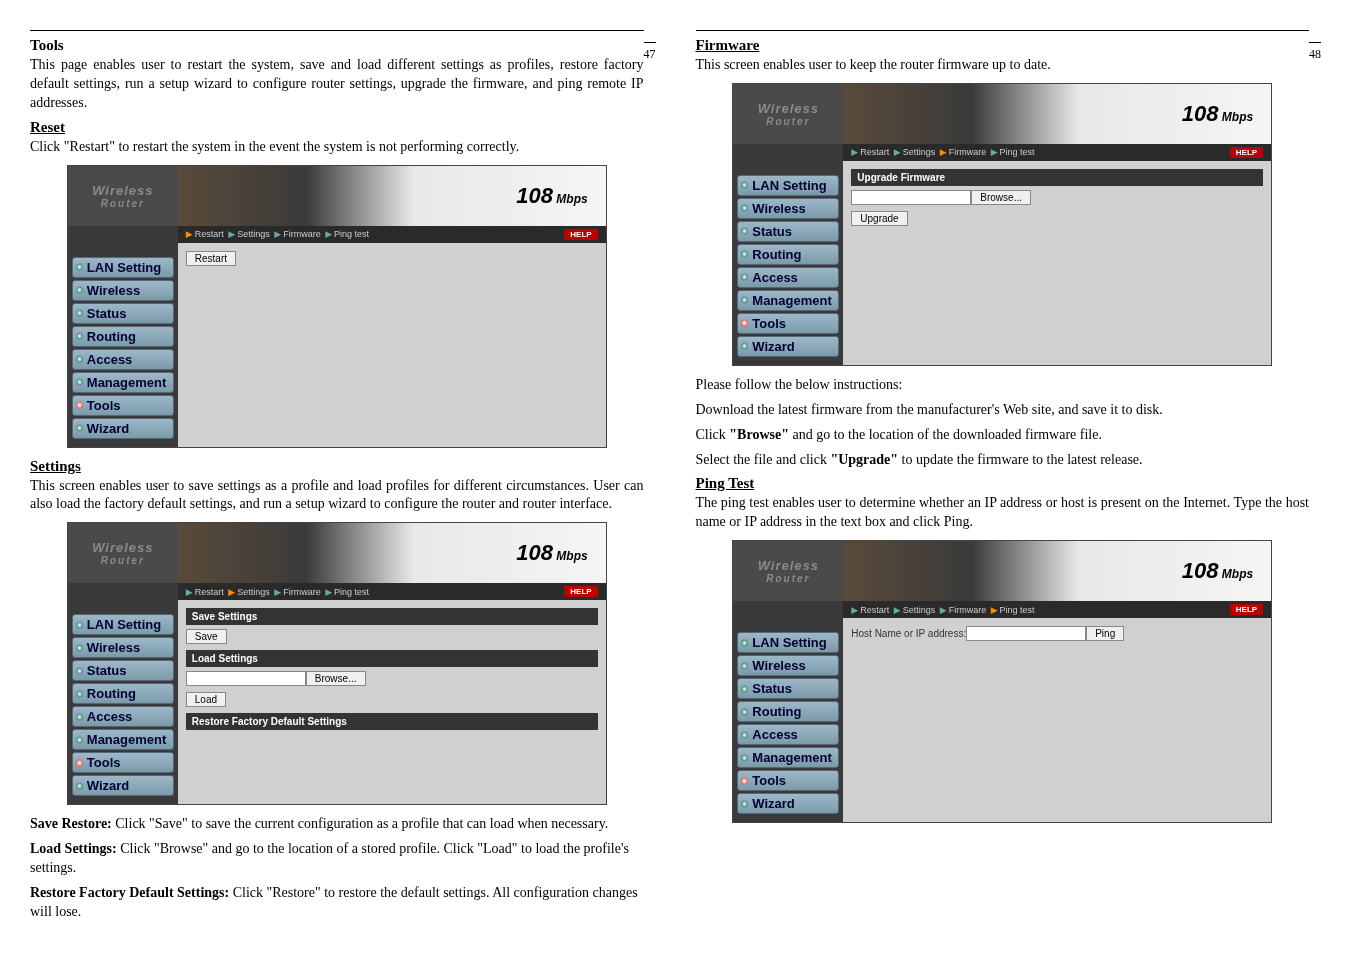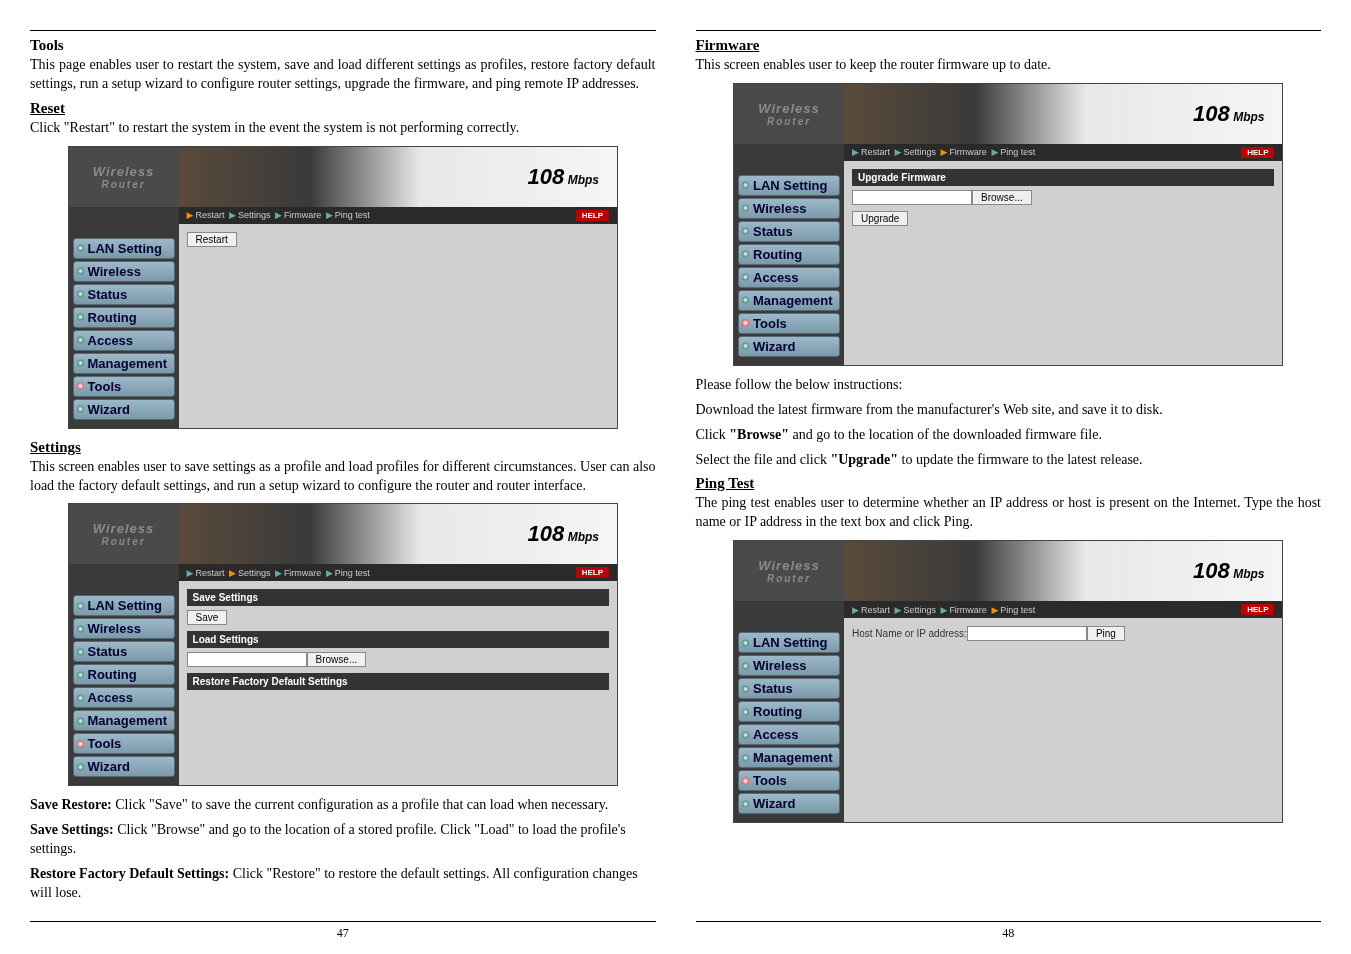--- a/index.html
+++ b/index.html
@@ -1,18 +1,18 @@
 <!DOCTYPE html>
 <html><head>
   <meta charset="utf-8">
   <style>
     * { box-sizing: border-box; margin: 0; padding: 0; }
     body { font-family: "Times New Roman", serif; font-size: 14px; color: #000; background: #fff; }
     .page-container { display: flex; gap: 40px; padding: 30px 30px 20px; max-width: 1351px; }
-    .column { flex: 1; display: flex; flex-direction: column; }
+    .column { flex: 1; display: flex; flex-direction: row; }
     .column-body { flex: 1; }
     .hr-top { border-top: 1.5px solid #000; margin-bottom: 4px; }
     .section-heading { font-weight: bold; font-size: 15px; margin-top: 6px; margin-bottom: 2px; }
     .section-heading.underline { text-decoration: underline; }
     .body-text { text-align: justify; line-height: 1.35; margin-bottom: 6px; }
     .body-text.no-just { text-align: left; }
     .bold { font-weight: bold; }
     .footer { margin-top: 12px; border-top: 1.5px solid #000; padding-top: 4px; text-align: center; font-size: 12px; }
     .router-shot { margin: 8px auto 10px; width: 88%; border: 1px solid #444; background: #3a3a3a; font-family: Arial, sans-serif; font-size: 10px; }
     .router-top { display: flex; height: 60px; }
@@ -132,27 +132,30 @@
           <div class="router-content">
             <div class="router-panel-head">Save Settings</div>
             <div class="router-row">
                 <button class="router-btn">Save</button>
               </div>
             <div class="router-panel-head">Load Settings</div>
             <div class="router-row">
               <input class="router-input" style="">
               <button class="router-btn">Browse...</button>
             </div>
+            <div class="router-row">
+                <button class="router-btn">Load</button>
+              </div>
             <div class="router-panel-head">Restore Factory Default Settings</div>
           </div>
         </div>
       </div>
 
       <p class="body-text no-just"><span class="bold">Save Restore:</span><span> Click "Save" to save the current configuration as a profile that can load when necessary.</span></p>
-      <p class="body-text no-just"><span class="bold">Save Settings:</span><span> Click "Browse" and go to the location of a stored profile. Click "Load" to load the profile's settings.</span></p>
+      <p class="body-text no-just"><span class="bold">Load Settings:</span><span> Click "Browse" and go to the location of a stored profile. Click "Load" to load the profile's settings.</span></p>
       <p class="body-text no-just"><span class="bold">Restore Factory Default Settings:</span><span> Click "Restore" to restore the default settings. All configuration changes will lose.</span></p>
     </div>
     <div class="footer">47</div>
   </div>
 
   <div class="column">
     <div class="column-body">
       <div class="hr-top"></div>
       <div class="section-heading underline">Firmware</div>
       <p class="body-text no-just">This screen enables user to keep the router firmware up to date.</p>

